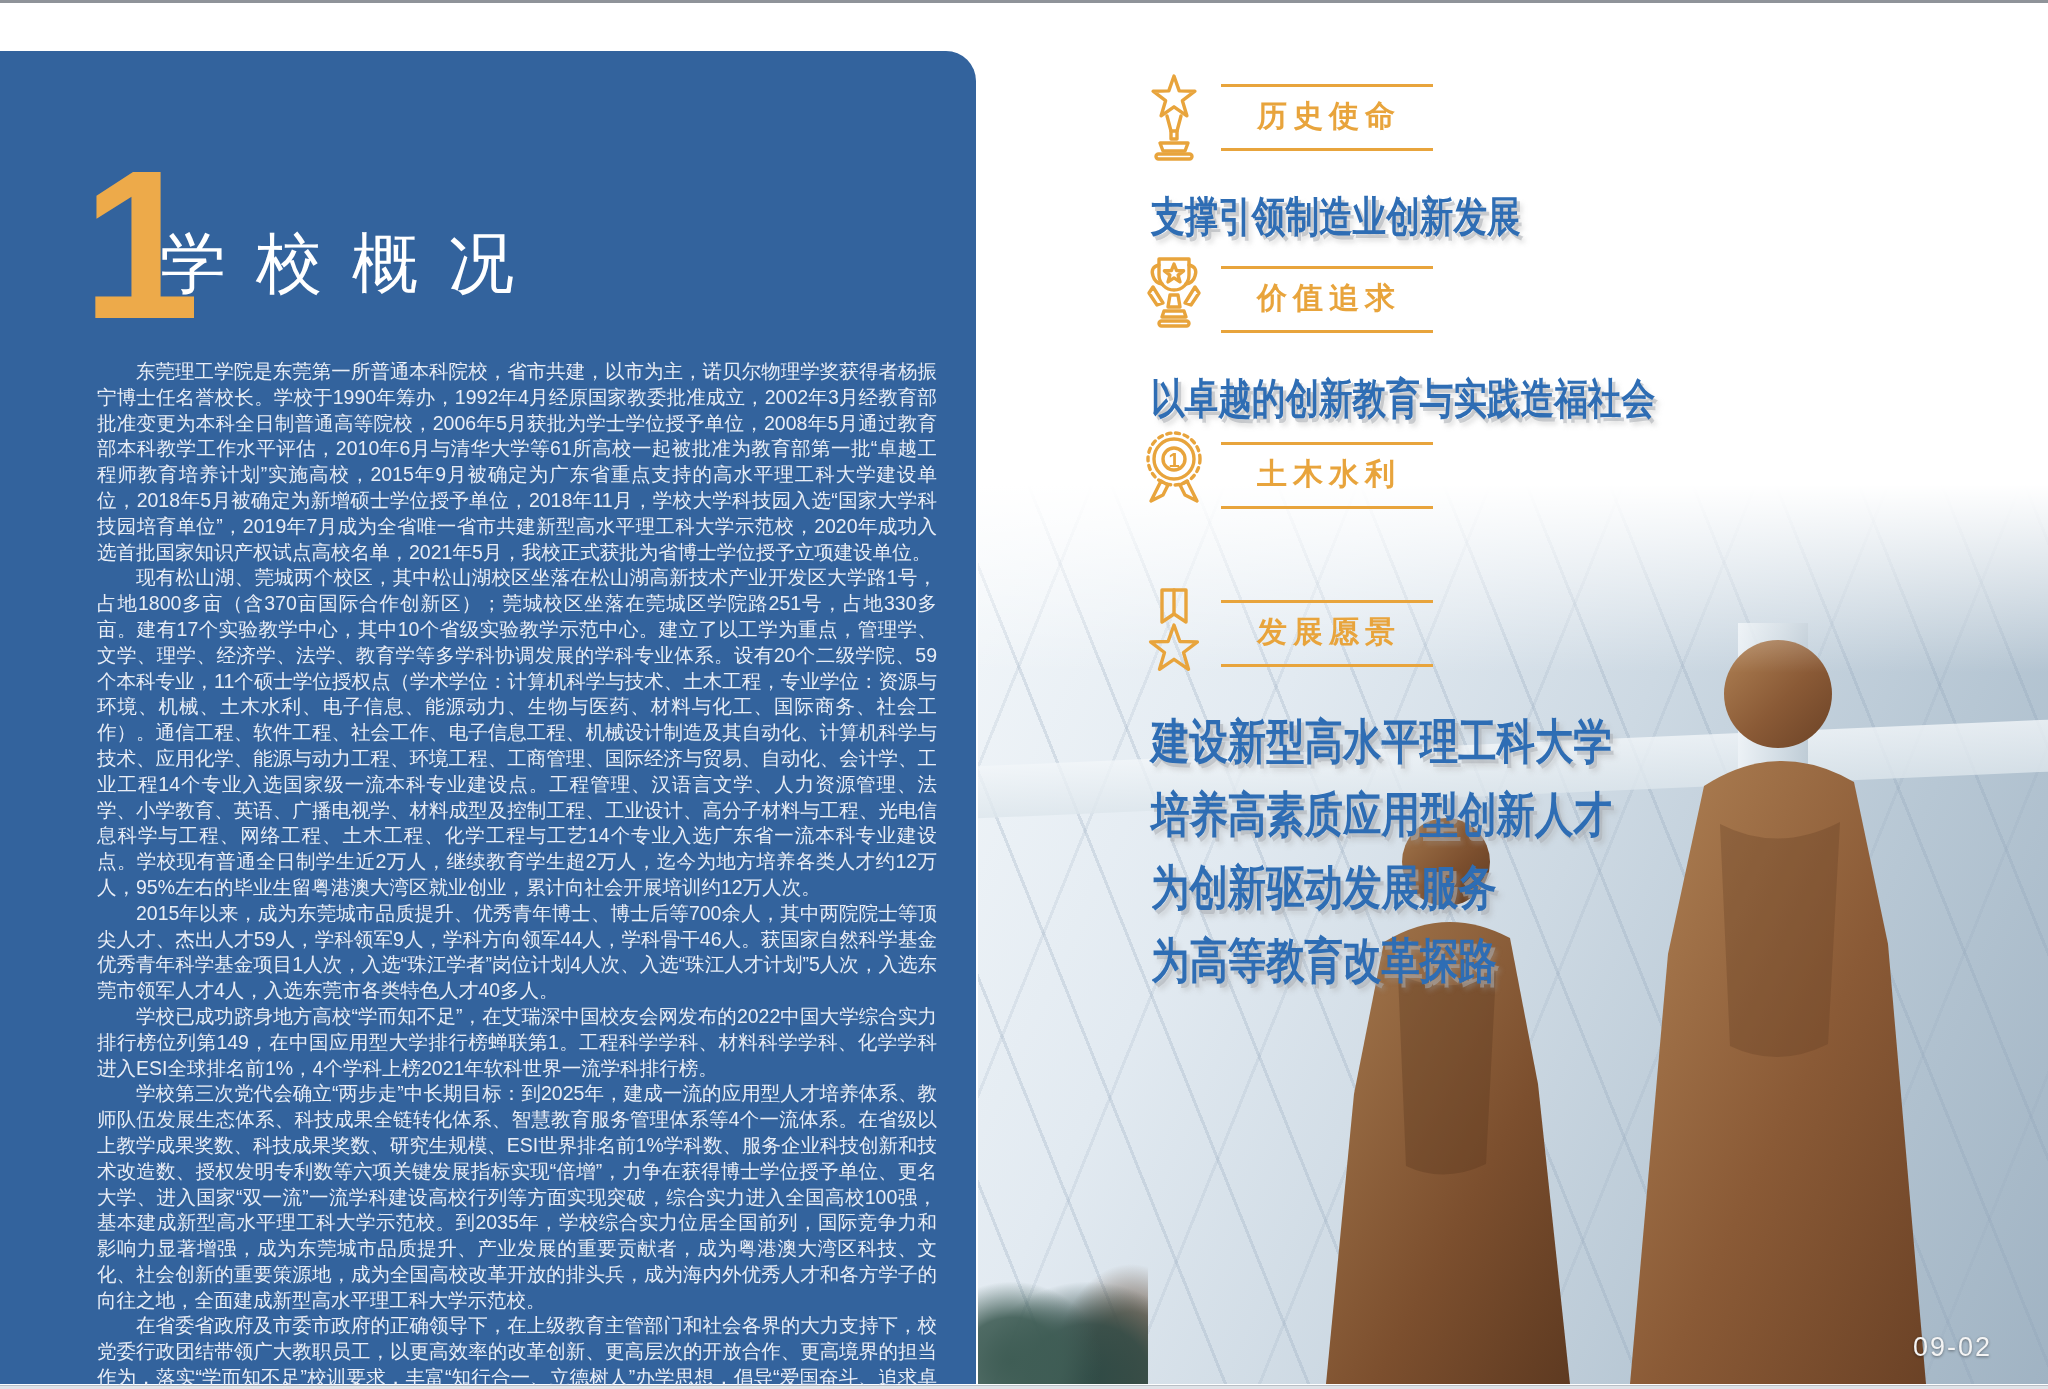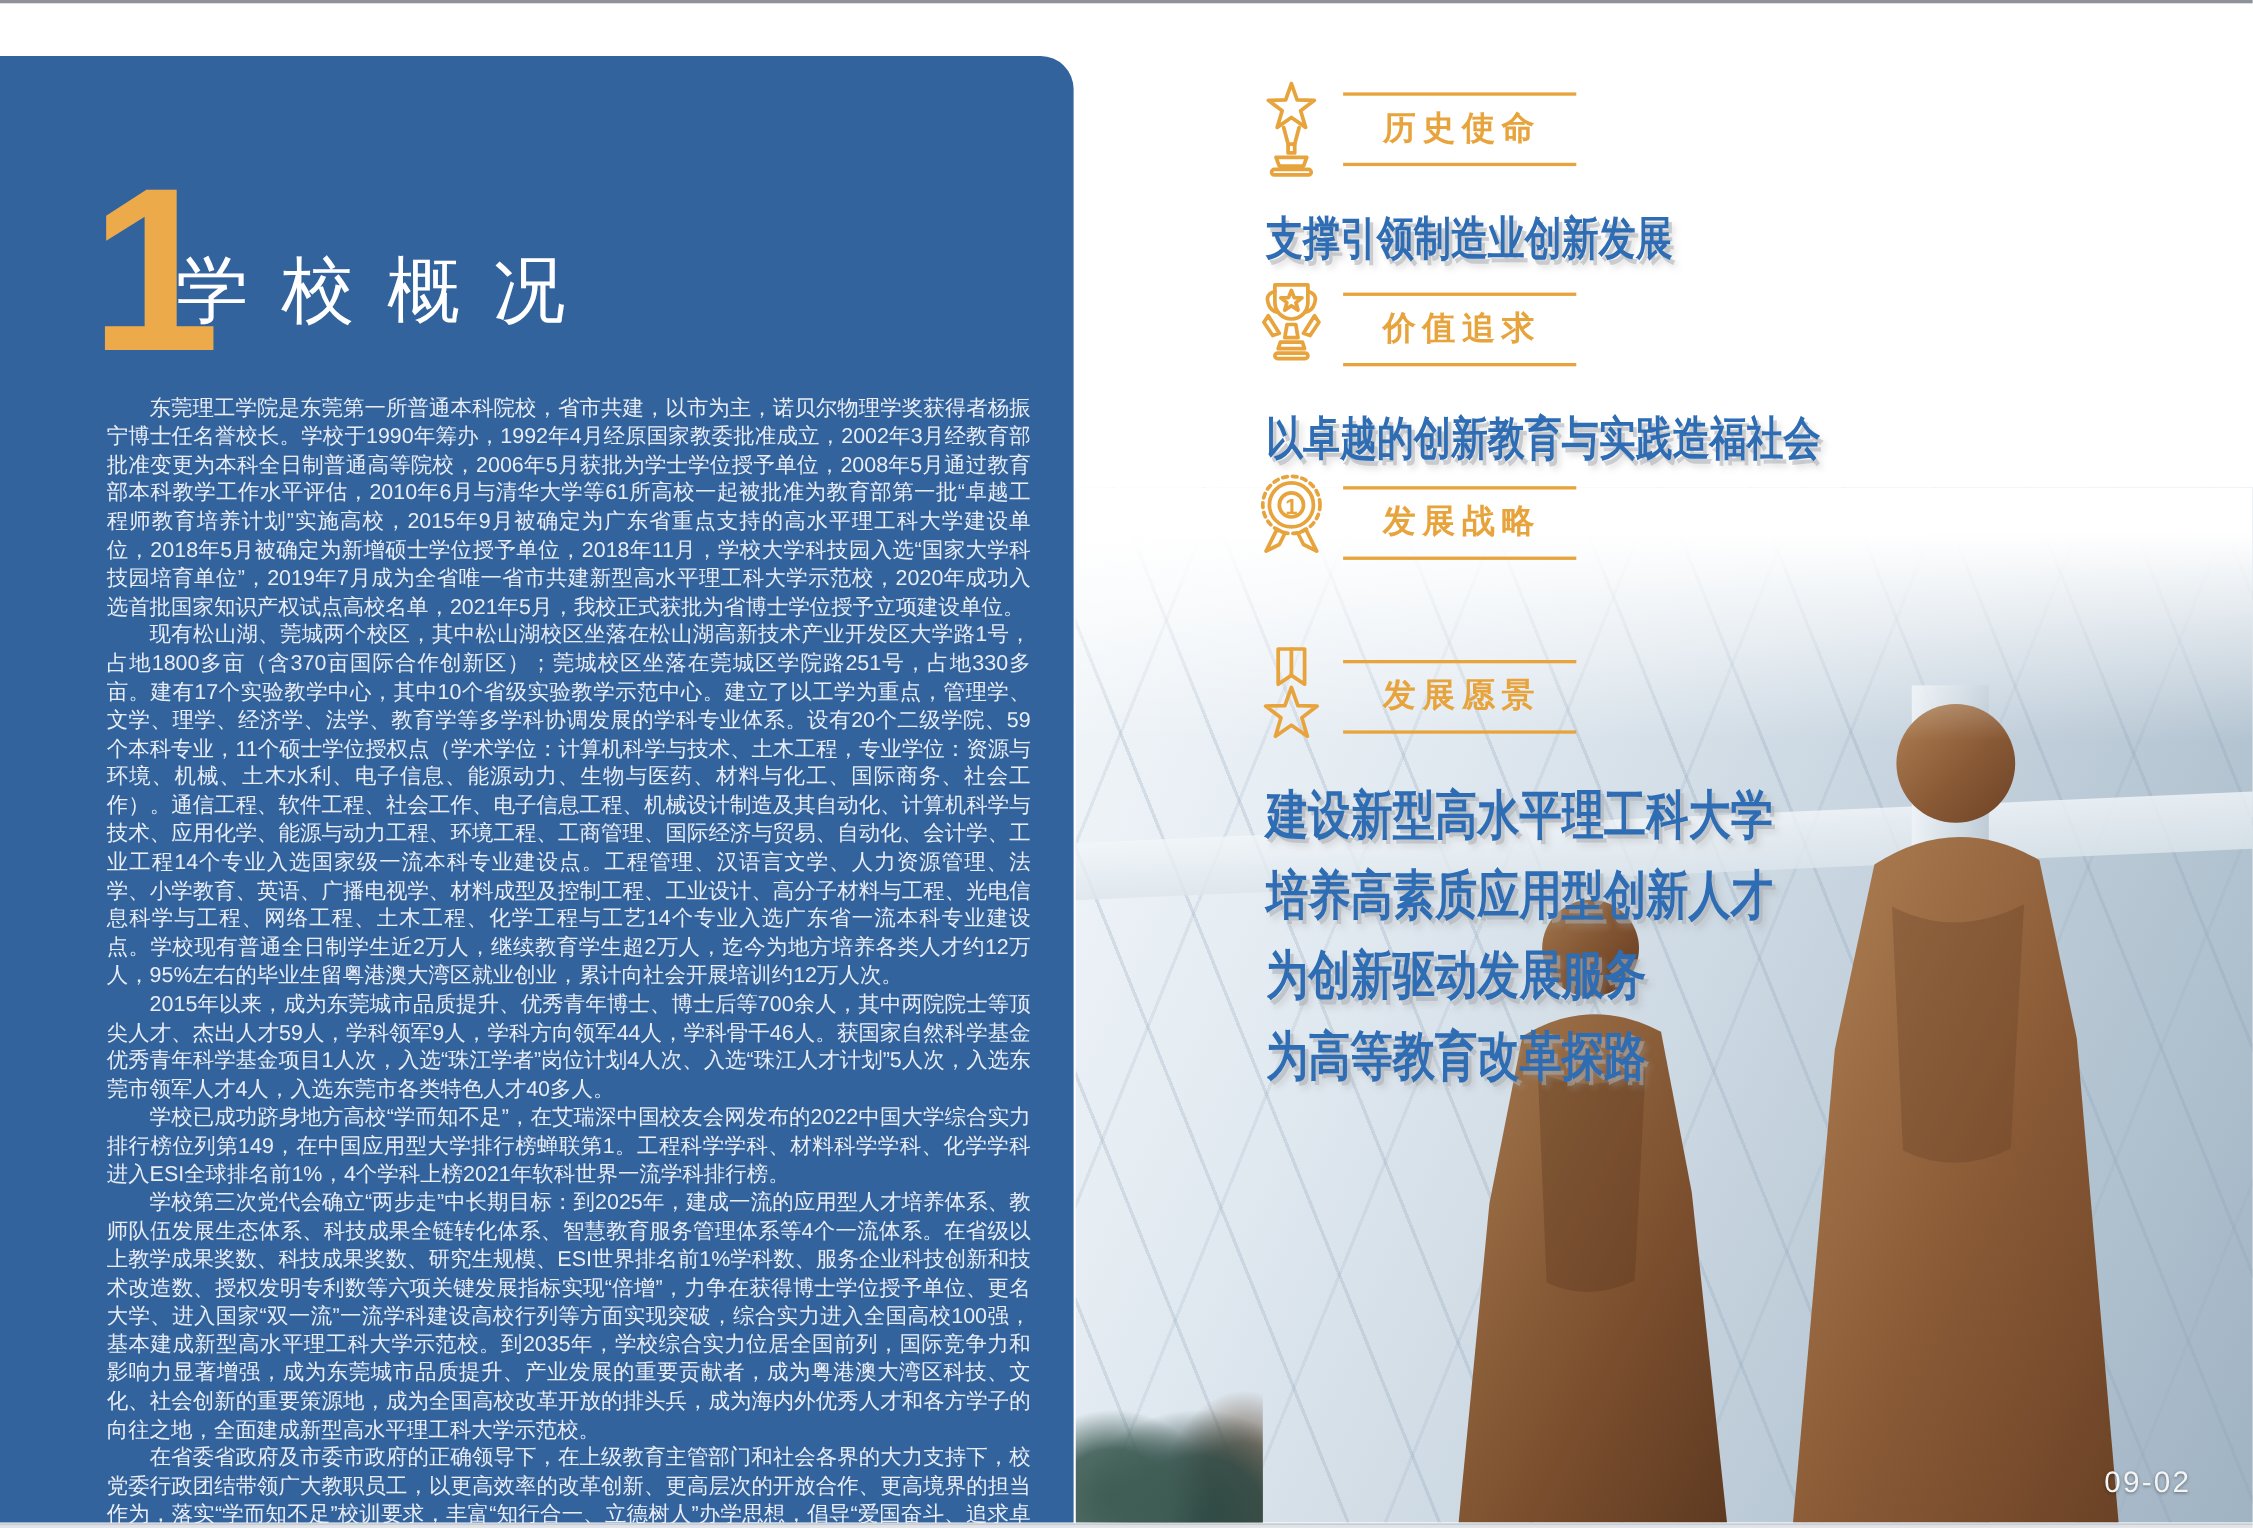--- a/index.html
+++ b/index.html
@@ -191,21 +191,21 @@
   <div class="section sec-3">
     <div class="sec-head">
       <svg class="sec-icon" viewBox="0 0 62 92">
         <circle class="gold-stroke" cx="31" cy="30" r="26" stroke-dasharray="4.2,4.6"></circle>
         <circle class="gold-stroke" cx="31" cy="30" r="20"></circle>
         <circle class="gold-stroke" cx="31" cy="30" r="11" stroke-width="2.4"></circle>
         <text x="31" y="38" text-anchor="middle" font-size="20" font-weight="700" fill="#e8a43c">1</text>
         <path class="gold-stroke" d="M18,52 L8,72 L20,66 L25,56 Z M44,52 L54,72 L42,66 L37,56 Z"></path>
       </svg>
       <div class="sec-label-box">
-        <div class="sec-label">发展战略</div>
+        <div class="sec-label">土木水利</div>
       </div>
     </div>
   </div>
 
   <div class="section sec-4">
     <div class="sec-head">
       <svg class="sec-icon" viewBox="0 0 62 92">
         <path class="gold-stroke" d="M19,3 h24 v32 l-12,-8 l-12,8 z"></path>
         <path class="gold-stroke" d="M31,3 v24"></path>
         <path class="gold-stroke" d="M31,38 L36.9,54.5 L54.4,54.9 L40.5,65.5 L45.5,82.3 L31,72.3 L16.5,82.3 L21.5,65.5 L7.6,54.9 L25.1,54.5 Z"></path>

